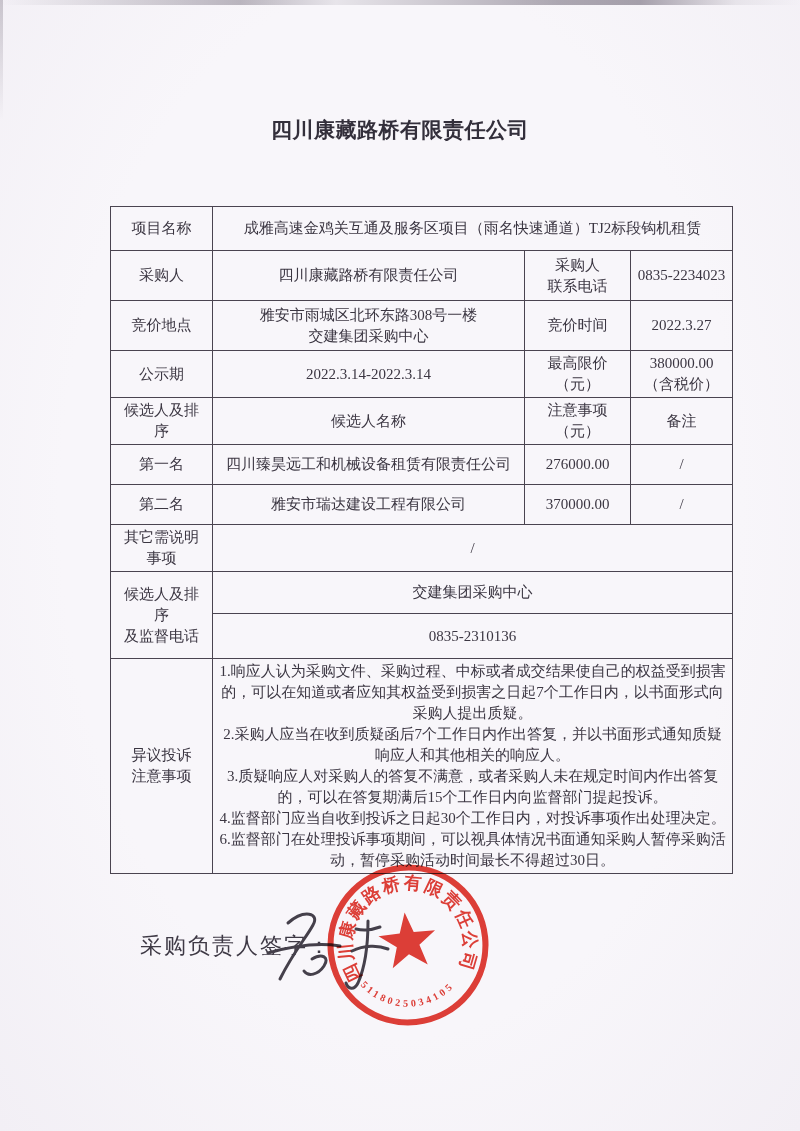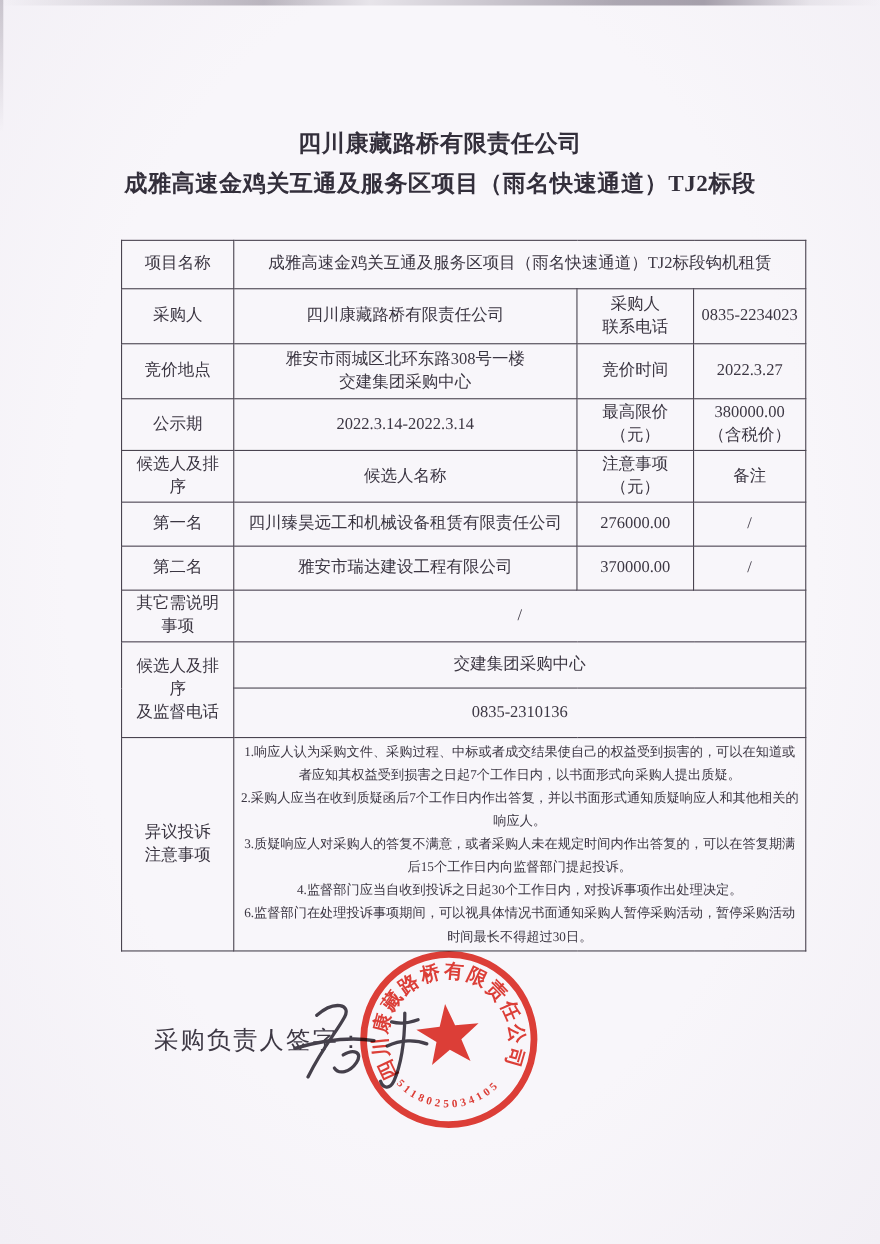--- a/index.html
+++ b/index.html
@@ -24,34 +24,34 @@
   .scan-edge-left{
     position:absolute;top:0;left:0;width:3px;height:120px;
     background:linear-gradient(180deg, rgba(120,112,126,.35), rgba(120,112,126,0));
   }
   .title-block{
     position:absolute;top:112px;left:0;width:800px;
     text-align:center;font-weight:bold;font-size:21px;line-height:37px;
     letter-spacing:.5px;color:#332f3b;
   }
   table.doc-table{
-    position:absolute;left:110px;top:218px;width:623px;height:568px;
+    position:absolute;left:110px;top:206px;width:623px;height:568px;
     border-collapse:collapse;table-layout:fixed;
     font-size:15px;color:#3b3642;
   }
   table.doc-table td{
     border:1px solid #4a4450;
     text-align:center;vertical-align:middle;
     padding:2px 6px;line-height:21px;
     overflow:hidden;
   }
   td.left{text-align:left;padding-left:12px;}
   td.notice{
     text-align:left;vertical-align:top;
-    padding:14px 14px 6px 14px;line-height:24px;font-size:12px;
+    padding:14px 14px 6px 14px;line-height:24px;font-size:15px;
   }
   td.notice p{margin:0;}
   .sig-row{
     position:absolute;left:105px;top:931px;
     font-size:22px;letter-spacing:2px;color:#3e3945;margin-left:35px;
   }
   .handwriting{
     position:absolute;left:260px;top:903px;width:155px;height:100px;
   }
   .handwriting path{stroke:#45404b;stroke-width:3;fill:none;stroke-linecap:round;}
@@ -65,21 +65,20 @@
 </head>
 <body>
 
 <div class="page">
 
   <div class="scan-edge-top"></div>
   <div class="scan-edge-left"></div>
 
   <div class="title-block">
     <div>四川康藏路桥有限责任公司</div>
-    <div>成雅高速金鸡关互通及服务区项目（雨名快速通道）TJ2标段</div>
   </div>
 
   <table class="doc-table">
     <colgroup>
       <col style="width:102px">
         <col style="width:312px">
         <col style="width:106px">
         <col>
     </colgroup>
     <tbody>

